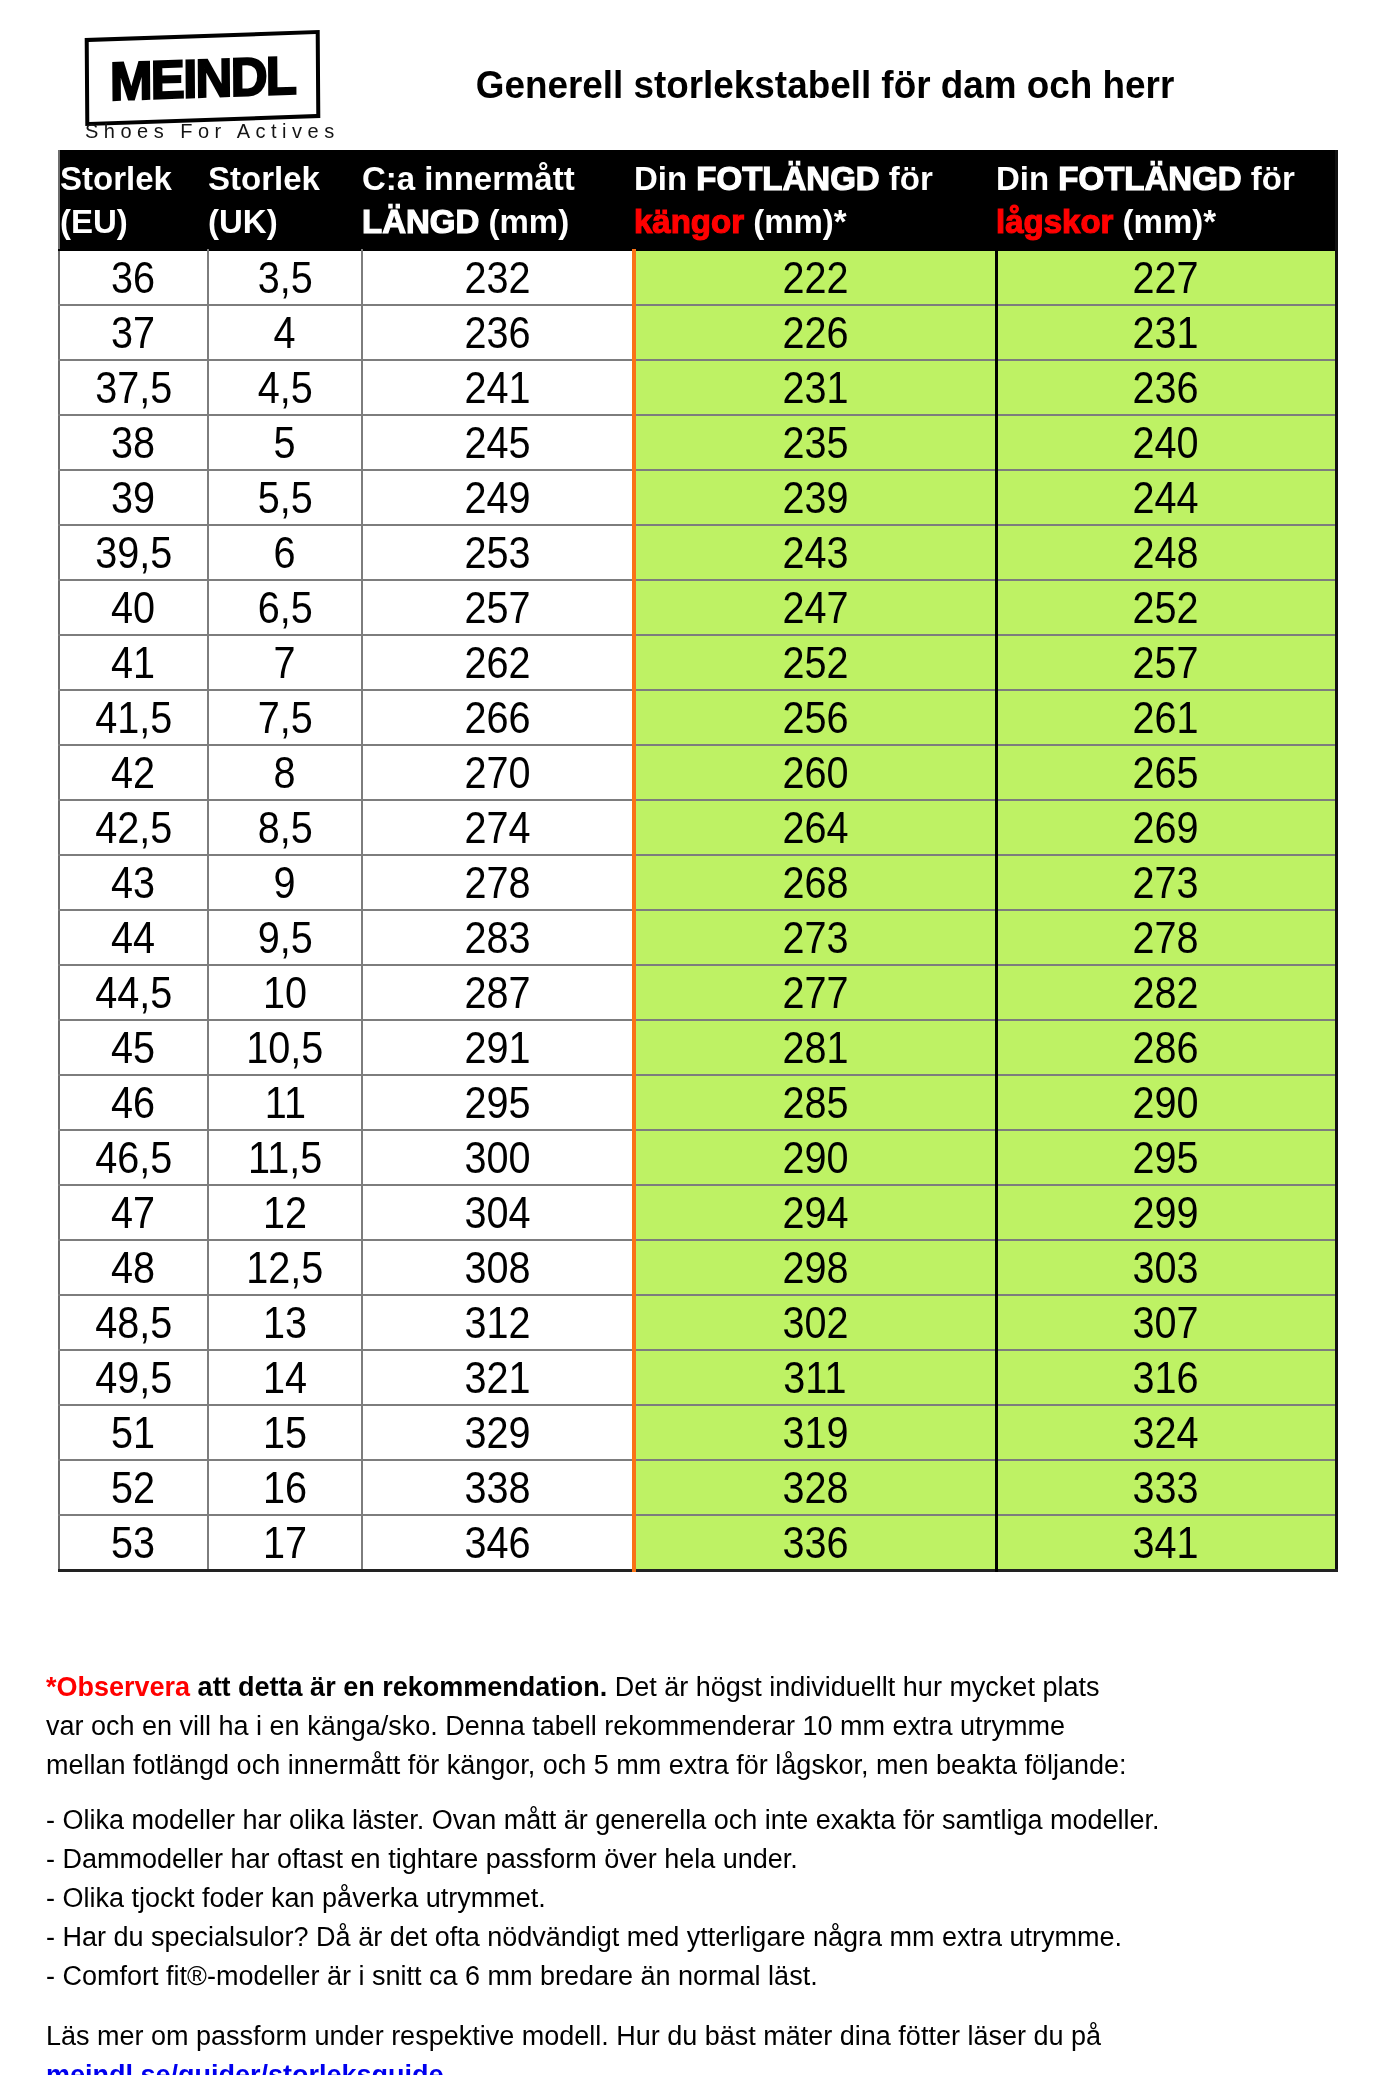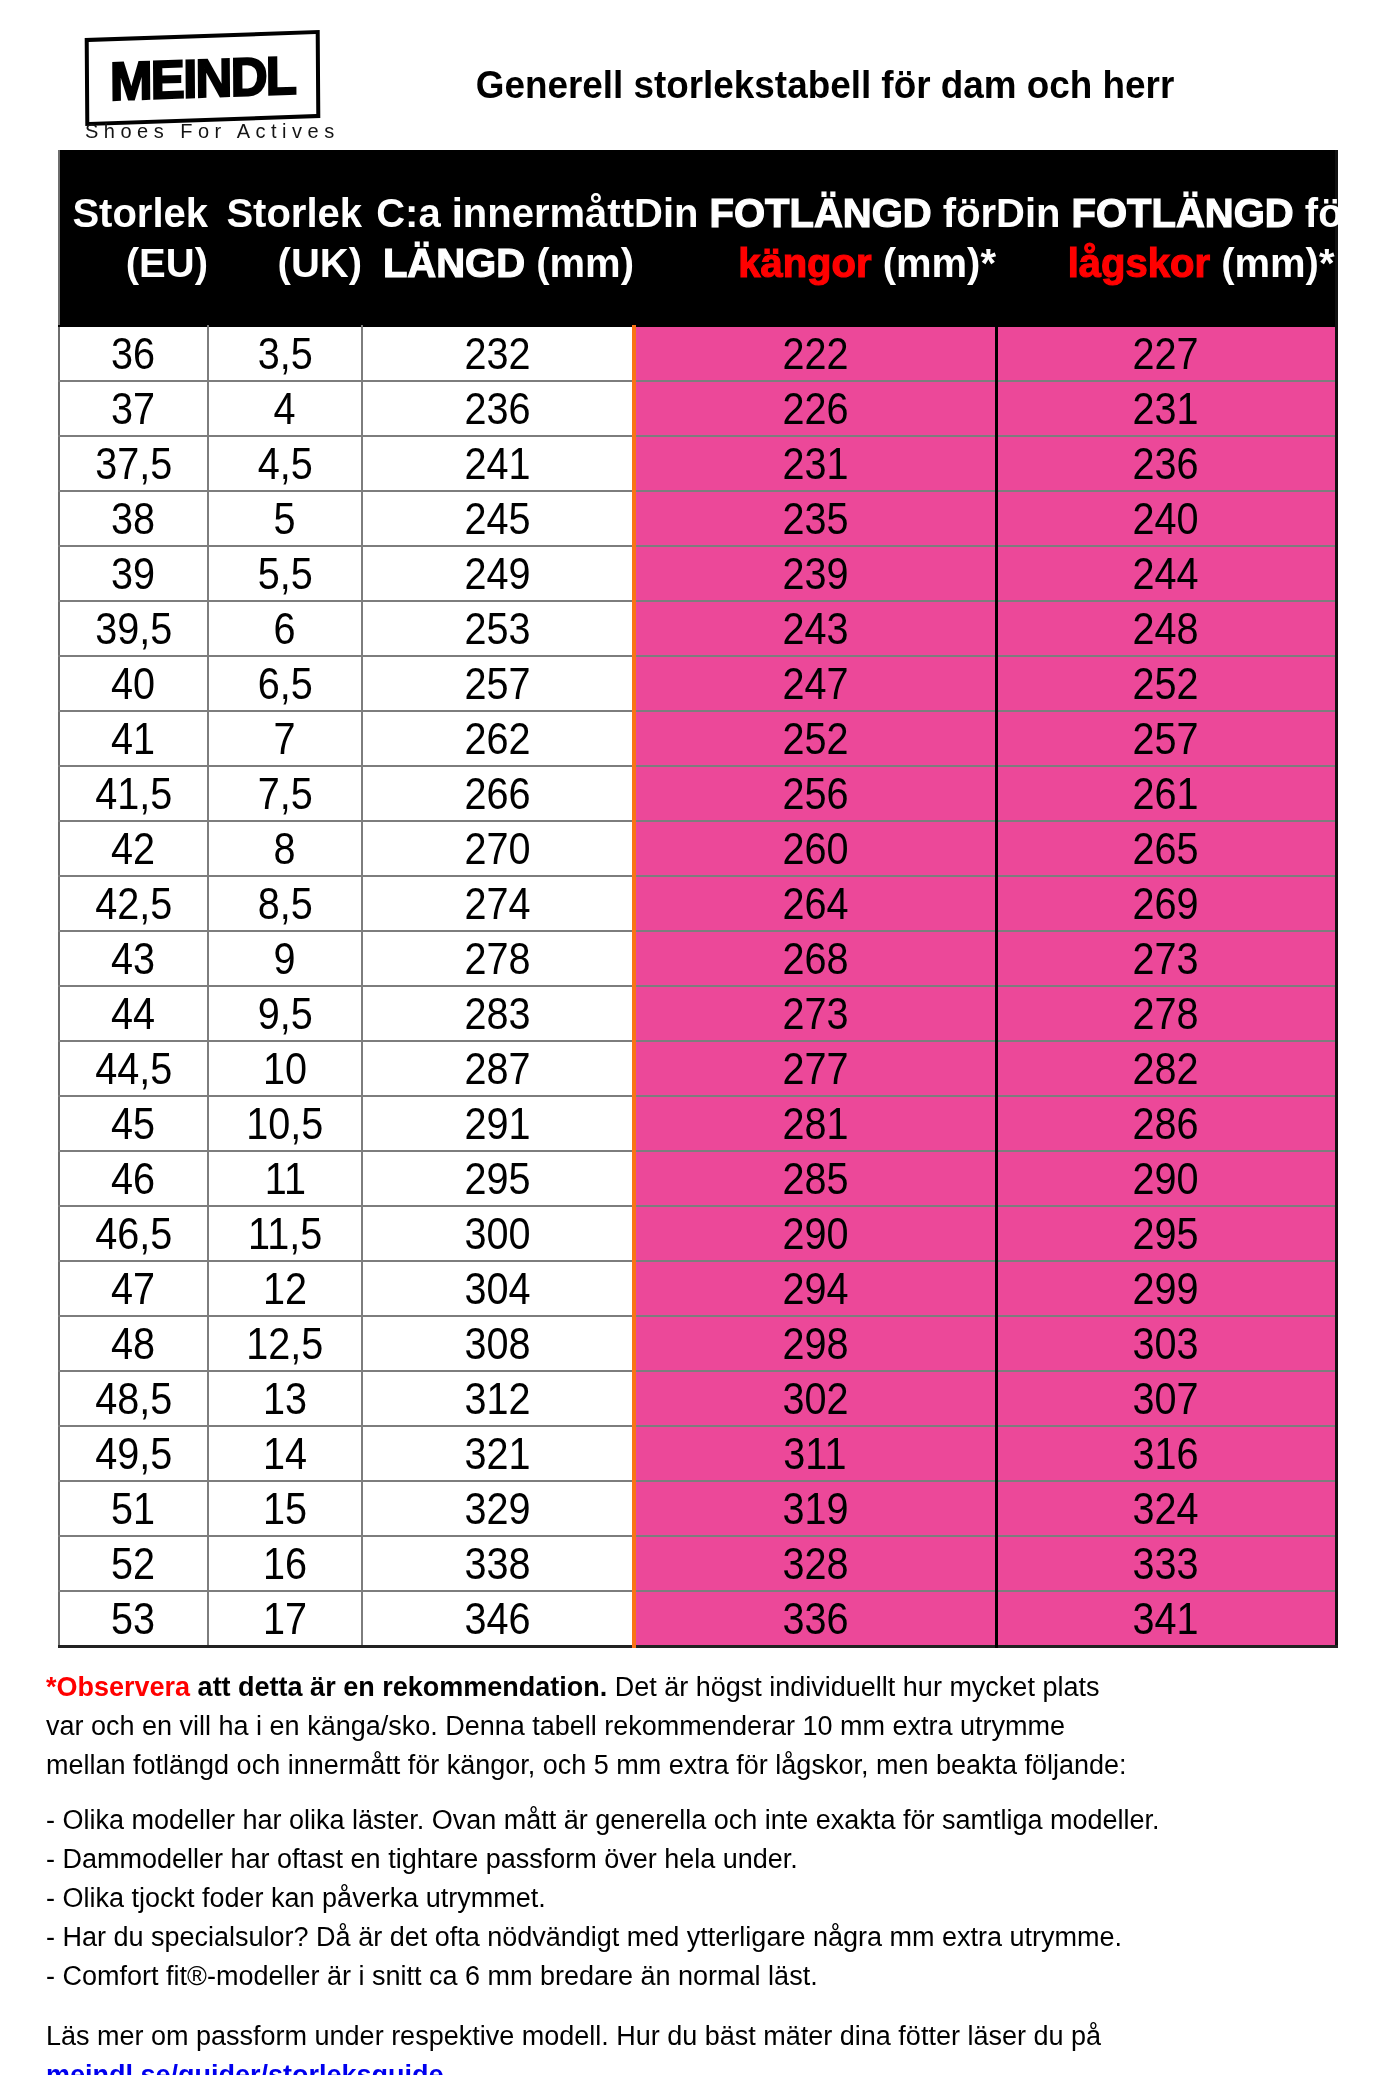--- a/index.html
+++ b/index.html
@@ -40,38 +40,38 @@
     border-left:2px solid #6e6e6e; border-right:3px solid #111;
     border-bottom:3px solid #222;
   }
   col.w-eu   { width:149px; }
   col.w-uk   { width:154px; }
   col.w-len  { width:272px; }
   col.w-boot { width:362px; }
   col.w-shoe { width:340px; }
 
   thead th {
-    background:#000; color:#fff; height:176px; vertical-align:middle;
-    font-size:40px; font-weight:700; text-align:right; border:0;
+    background:#000; color:#fff; height:100px; vertical-align:middle;
+    font-size:33px; font-weight:700; text-align:left; border:0;
   }
   thead th .hline { line-height:1; margin:10px 0; white-space:nowrap; }
   .xb  { -webkit-text-stroke:1.2px currentColor; }
   .red { color:#ff0000; }
 
   tbody td {
     height:55px; text-align:center; vertical-align:middle;
     font-size:45px; line-height:1; border-top:2px solid #7d7d7d;
     background:#fff; overflow:hidden;
   }
   tbody tr:first-child td { border-top:2px solid #000; }
   td.c-eu  { font-weight:400; border-right:2px solid #7d7d7d; }
   td.c-uk  { border-right:2px solid #7d7d7d; }
   td.c-len { border-right:4px solid #f97316; }
   td.c-boot{ border-right:3px solid #000; }
-  td.gray  { background:#ec4899; }
+  td.gray  { background:#bef264; }
   .num { display:inline-block; transform:scaleX(0.88); }
 
   
   .footer {
     position:absolute; left:46px; top:1640px; width:1320px;
     font-size:27px; line-height:39px; color:#000;margin-top:28px;
   }
   .footer .line { white-space:nowrap; }
   .bold { font-weight:700; }
   .bullets { margin-top:16px; }

